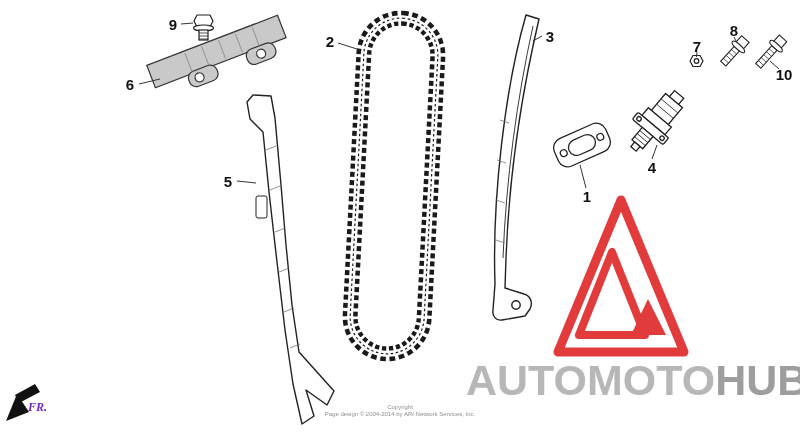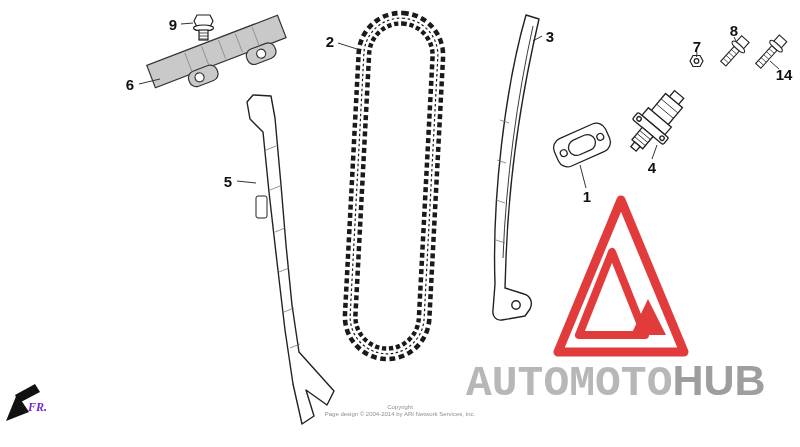--- a/index.html
+++ b/index.html
@@ -19,21 +19,21 @@
     user-select:none;
   }
   .hatch{stroke:#666;stroke-width:.7;fill:none;}
   .logo-stroke{stroke:var(--logo-color);fill:none;stroke-linejoin:round;}
   .logo-fill{fill:var(--logo-color);}
   .wm-text{
     position:absolute;left:466px;top:356px;
     font:bold 43px "Liberation Sans",sans-serif;
     white-space:nowrap;letter-spacing:0;
   }
-  .wm-a{color:var(--wm-primary);font-family:Liberation Mono, monospace;}
+  .wm-a{color:var(--wm-primary);}
   .wm-b{color:var(--wm-secondary);}
   .fr-label{
     position:absolute;left:28px;top:400px;
     font:italic bold 12px "Liberation Serif",serif;color:#6d28d9;
   }
   .copyright{
     position:absolute;left:300px;top:404px;width:200px;text-align:center;
     font:6px "Liberation Sans",sans-serif;color:#8f8f8f;line-height:7px;
   }
 </style>
@@ -151,21 +151,21 @@
 
   <div class="callout" style="left:587px;top:196px">1</div>
   <div class="callout" style="left:330px;top:41px">2</div>
   <div class="callout" style="left:550px;top:36px">3</div>
   <div class="callout" style="left:652px;top:167px">4</div>
   <div class="callout" style="left:228px;top:181px">5</div>
   <div class="callout" style="left:130px;top:84px">6</div>
   <div class="callout" style="left:697px;top:46px">7</div>
   <div class="callout" style="left:734px;top:30px">8</div>
   <div class="callout" style="left:173px;top:24px">9</div>
-  <div class="callout" style="left:784px;top:74px">14</div>
+  <div class="callout" style="left:784px;top:74px">10</div>
 
   <div class="fr-label">FR.</div>
 
   <div class="copyright">
     <div>Copyright</div>
     <div>Page design © 2004-2014 by ARI Network Services, Inc.</div>
   </div>
 
   <div class="wm-text"><span class="wm-a">AUTOMOTO</span><span class="wm-b">HUB</span></div>
 

